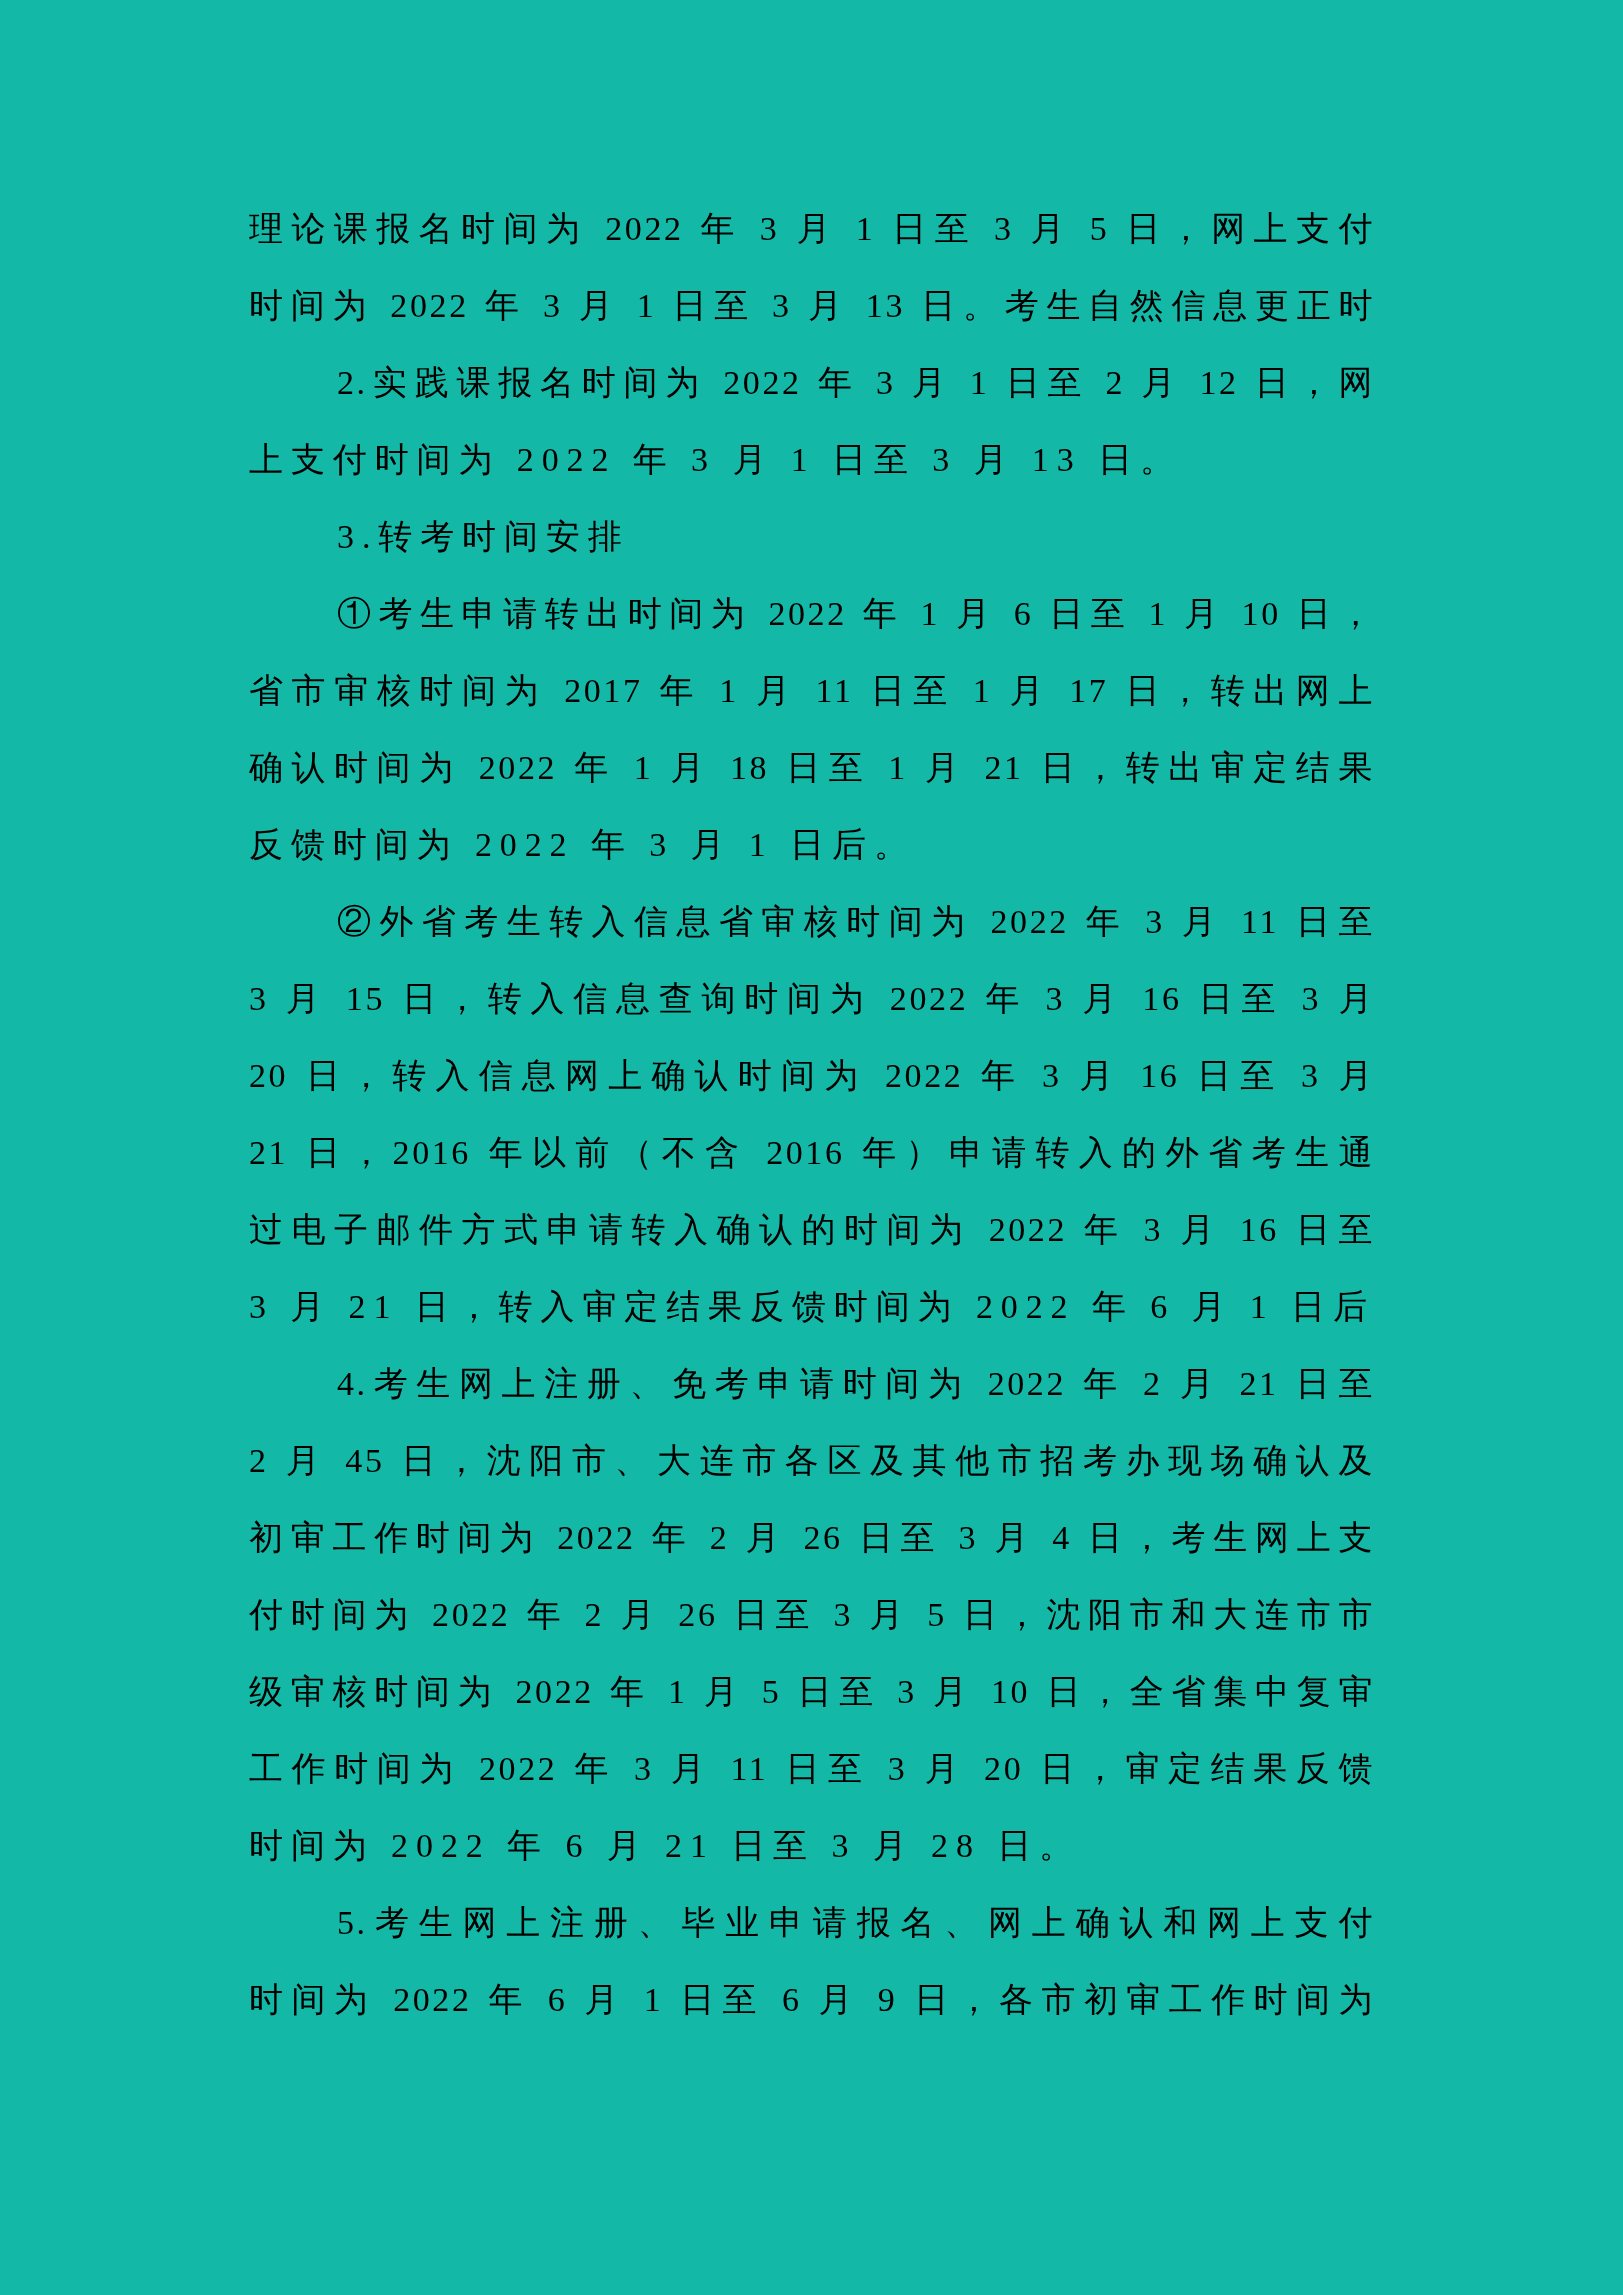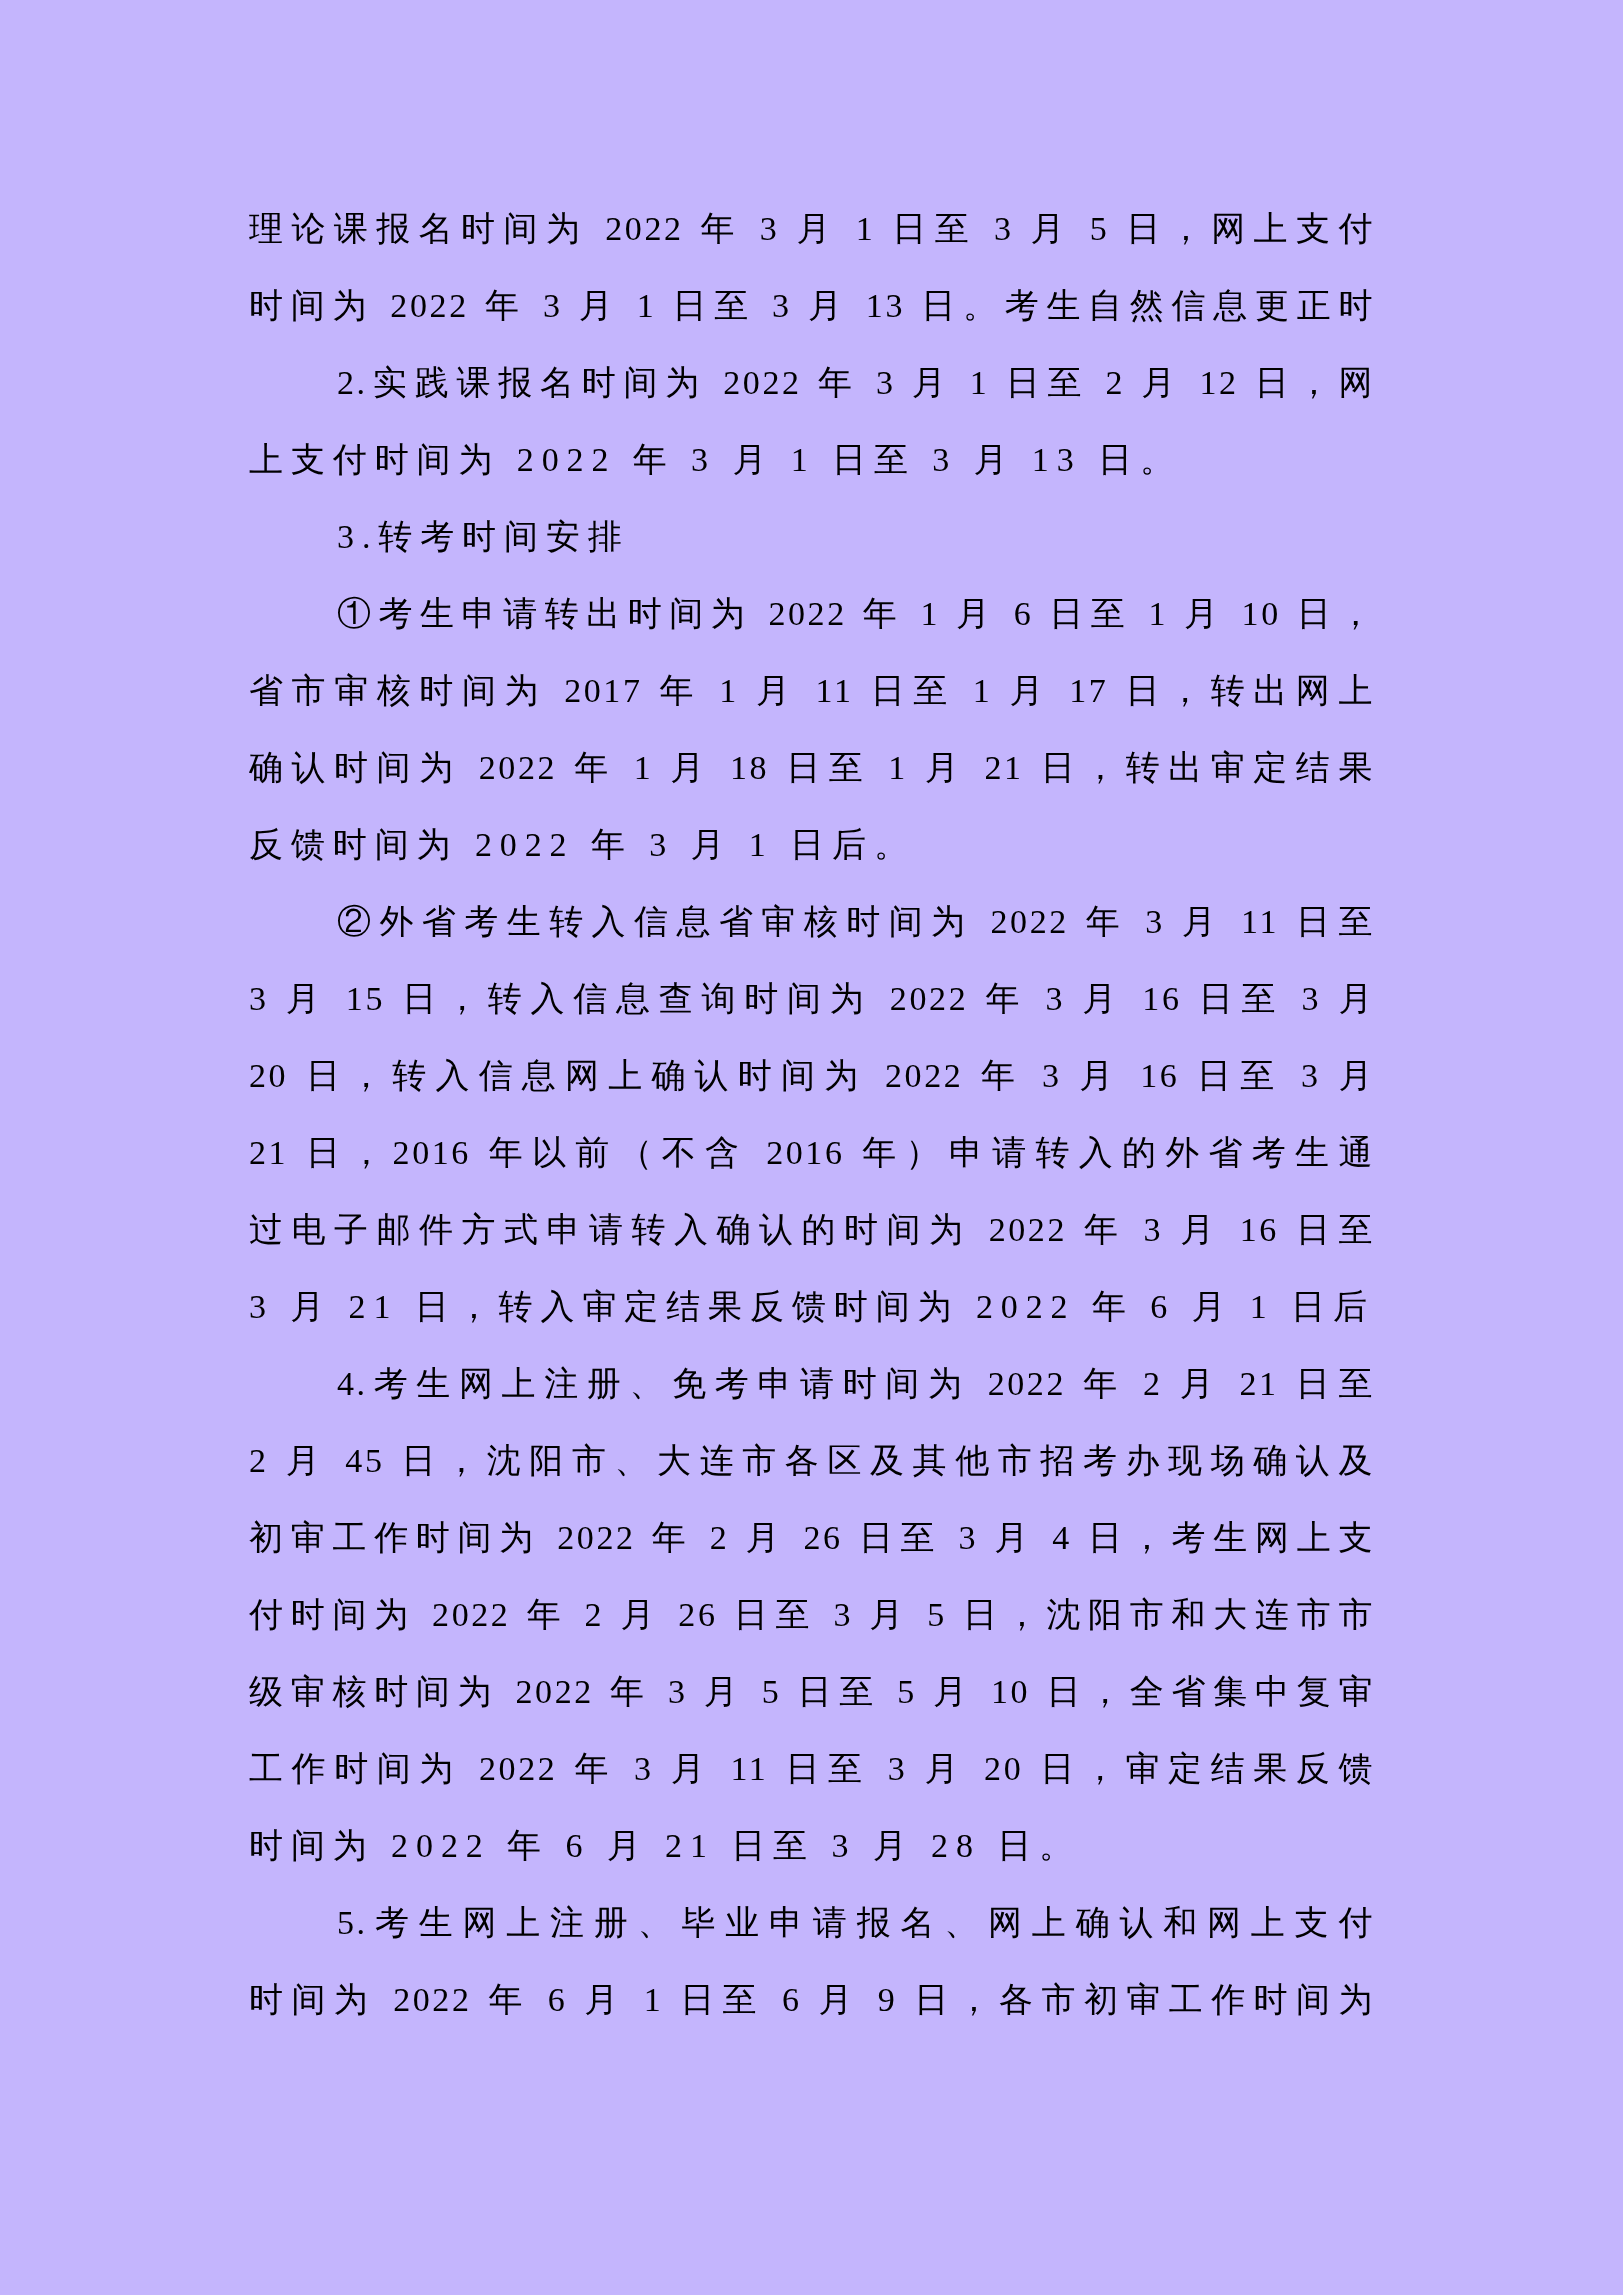--- a/index.html
+++ b/index.html
@@ -1,20 +1,20 @@
 <!DOCTYPE html>
 <html style="font-size:10.5px"><head>
 <meta charset="utf-8">
 <style>
   html, body { margin: 0; padding: 0; }
   .page {
     position: relative;
     width: 1623px;
     height: 2295px;
-    background: #c4b5fd;
+    background: #14b8a6;
     overflow: hidden;
     text-decoration: underline;
   }
   .text-block {
     position: absolute;
     left: 249px;
     top: 190px;
     width: 1126px;
   }
   .line {
@@ -59,20 +59,20 @@
     <div class="line fill indent">②外省考生转入信息省审核时间为 2022 年 3 月 11 日至</div>
     <div class="line fill">3 月 15 日，转入信息查询时间为 2022 年 3 月 16 日至 3 月</div>
     <div class="line fill">20 日，转入信息网上确认时间为 2022 年 3 月 16 日至 3 月</div>
     <div class="line fill">21 日，2016 年以前（不含 2016 年）申请转入的外省考生通</div>
     <div class="line fill">过电子邮件方式申请转入确认的时间为 2022 年 3 月 16 日至</div>
     <div class="line end">3 月 21 日，转入审定结果反馈时间为 2022 年 6 月 1 日后。</div>
     <div class="line fill indent">4.考生网上注册、免考申请时间为 2022 年 2 月 21 日至</div>
     <div class="line fill">2 月 45 日，沈阳市、大连市各区及其他市招考办现场确认及</div>
     <div class="line fill">初审工作时间为 2022 年 2 月 26 日至 3 月 4 日，考生网上支</div>
     <div class="line fill">付时间为 2022 年 2 月 26 日至 3 月 5 日，沈阳市和大连市市</div>
-    <div class="line fill">级审核时间为 2022 年 3 月 5 日至 5 月 10 日，全省集中复审</div>
+    <div class="line fill">级审核时间为 2022 年 1 月 5 日至 3 月 10 日，全省集中复审</div>
     <div class="line fill">工作时间为 2022 年 3 月 11 日至 3 月 20 日，审定结果反馈</div>
     <div class="line end">时间为 2022 年 6 月 21 日至 3 月 28 日。</div>
     <div class="line fill indent">5.考生网上注册、毕业申请报名、网上确认和网上支付</div>
     <div class="line fill">时间为 2022 年 6 月 1 日至 6 月 9 日，各市初审工作时间为</div>
   </div>
 </div>
 
 
 </body></html>

